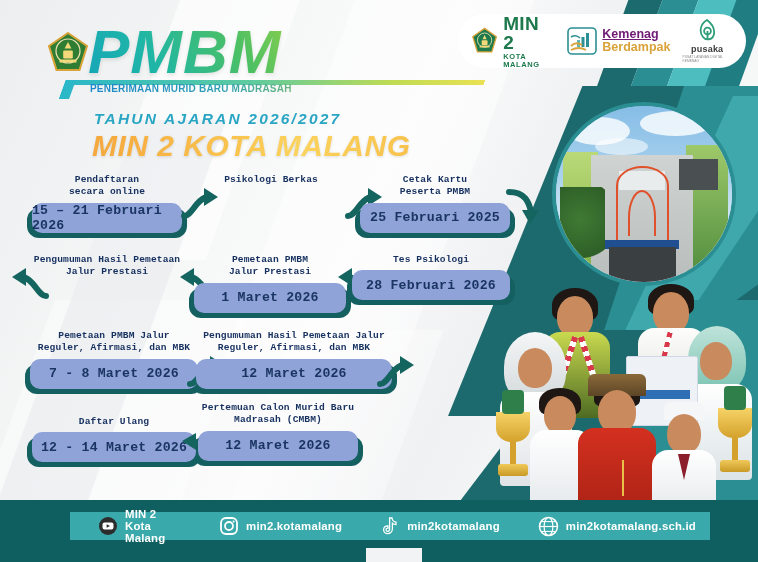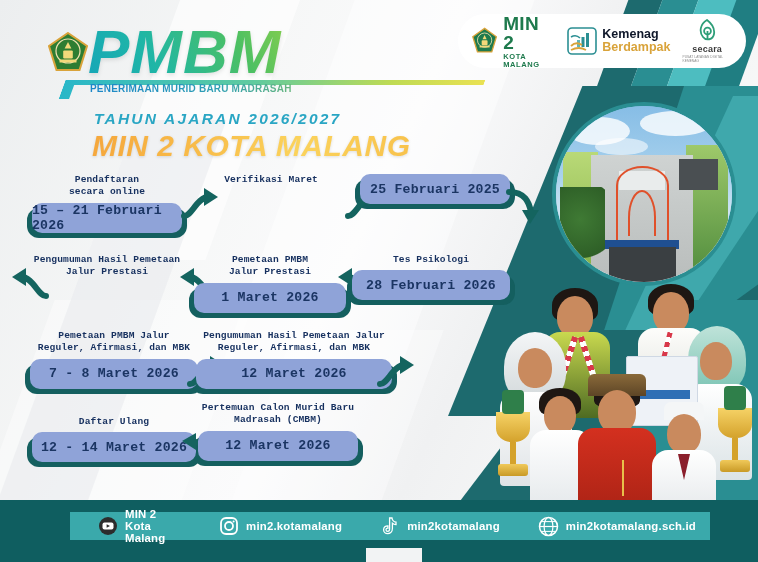--- a/index.html
+++ b/index.html
@@ -85,21 +85,21 @@
   .min2-group { display:flex; align-items:center; gap:6px; }
   .min2-text { line-height:1; }
   .min2-text .big {
     font-size: 19px; font-weight: 800; color:#1e7a4d; letter-spacing:.3px;
   }
   .min2-text .small {
     font-size: 7.5px; font-weight: 800; color:#1e7a4d; letter-spacing: .6px; margin-top:1px;
   }
   .kemenag-group { display:flex; align-items:center; gap:5px; }
   .kemenag-text { line-height:1.05; }
-  .kemenag-text .k1 { font-size:12.5px; font-weight:700; color:#0f172a; }
+  .kemenag-text .k1 { font-size:12.5px; font-weight:700; color:#701a75;text-decoration:underline; }
   .kemenag-text .k2 { font-size:12.5px; font-weight:700; color:#d9a33a; }
   .pusaka-group { display:flex; flex-direction:column; align-items:center; gap:1px; }
   .pusaka-text { font-size:9px; font-weight:700; color:#3b3b3b; letter-spacing:.2px; }
   .pusaka-sub { font-size:3.2px; color:#888; letter-spacing:.1px; }
 
   
   .kemenag-seal { position:absolute; left:48px; top:32px; z-index:6; }
   .title-block { position:absolute; left:88px; top:22px; z-index:6; }
   .pmbm {
     font-size: 62px; font-weight: 900; font-style: italic;
@@ -283,21 +283,21 @@
         <div class="k2">Berdampak</div>
       </div>
     </div>
 
     <div class="pusaka-group">
       <svg width="22" height="24" viewBox="0 0 22 24">
         <path d="M11 1 C4 5 3 13 7 18 C10 22 17 21 18 15 C19 9 15 4 11 1 Z" fill="none" stroke="#2e9e78" stroke-width="1.8"></path>
         <circle cx="11.5" cy="12" r="3.4" fill="none" stroke="#2e9e78" stroke-width="1.8"></circle>
         <path d="M11.5 12 L11.5 21" stroke="#2e9e78" stroke-width="1.8"></path>
       </svg>
-      <div class="pusaka-text">secara</div>
+      <div class="pusaka-text">pusaka</div>
       <div class="pusaka-sub">PUSAT LAYANAN DIGITAL KEMENAG</div>
     </div>
   </div>
 
   <svg class="kemenag-seal" width="40" height="42" viewBox="0 0 40 42">
     <polygon points="20,1 39,14 31.5,38 8.5,38 1,14" fill="#2e7d32" stroke="#d9a33a" stroke-width="2"></polygon>
     <circle cx="20" cy="19" r="12" fill="none" stroke="#f0e2b0" stroke-width="1.2"></circle>
     <path d="M20 10 l3.4 6.6 -6.8 0 z" fill="#f3d97a"></path>
     <rect x="15.2" y="18.4" width="9.6" height="8" rx="1.2" fill="#f3d97a"></rect>
     <rect x="11.5" y="27.5" width="17" height="3" fill="#f3d97a"></rect>
@@ -405,29 +405,31 @@
 secara online</div>
         <div class="node-pill">15 – 21 Februari 2026</div>
       </div>
       <div class="arrow" style="left:180px;top:16px;">
         <svg width="44" height="36" viewBox="0 0 44 36">
           <path d="M4 30 C12 30 16 12 30 10" stroke="#14645f" stroke-width="6" fill="none" stroke-linecap="round"></path>
           <path d="M24 2 L38 11 L24 20 Z" fill="#14645f"></path>
         </svg>
       </div>
       <div class="node" style="left:196px;top:4px;width:150px;">
-        <div class="node-label">Verifikasi Maret</div>
+        <div class="node-label">Psikologi Berkas</div>
       </div>
       <div class="arrow" style="left:344px;top:16px;">
         <svg width="44" height="36" viewBox="0 0 44 36">
           <path d="M4 30 C12 30 16 12 30 10" stroke="#14645f" stroke-width="6" fill="none" stroke-linecap="round"></path>
           <path d="M24 2 L38 11 L24 20 Z" fill="#14645f"></path>
         </svg>
       </div>
       <div class="node" style="left:360px;top:4px;width:150px;">
+        <div class="node-label">Cetak Kartu
+Peserta PMBM</div>
         <div class="node-pill">25 Februari 2025</div>
       </div>
       <div class="arrow" style="left:505px;top:16px;">
         <svg width="44" height="44" viewBox="0 0 44 44">
           <path d="M4 6 C20 6 24 16 26 26" stroke="#14645f" stroke-width="6" fill="none" stroke-linecap="round"></path>
           <path d="M17 24 L34 24 L25 38 Z" fill="#14645f"></path>
         </svg>
       </div>
     </div>
 

